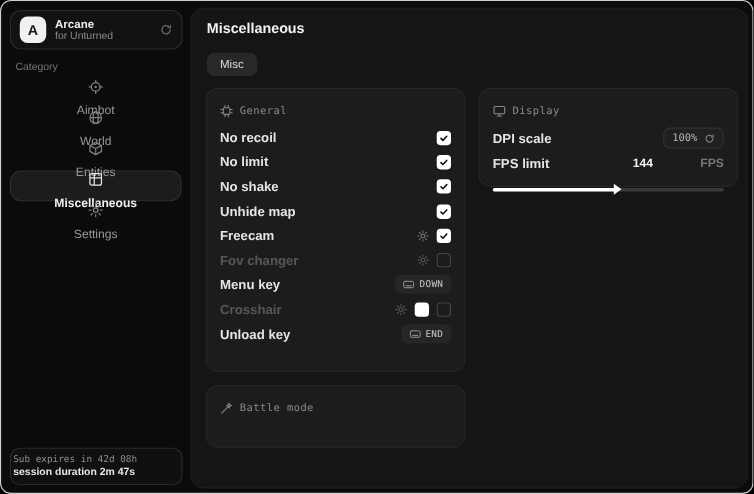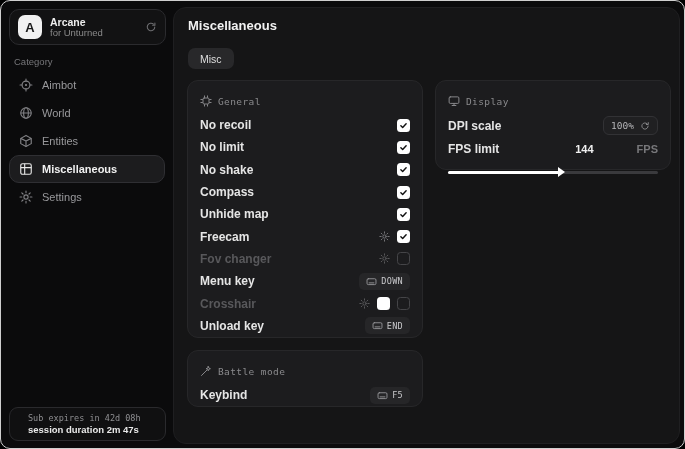--- a/index.html
+++ b/index.html
@@ -31,32 +31,32 @@
   .icon { display:inline-flex; align-items:center; justify-content:center; }
   .icon svg { display:block; }
   .sync-ic { color:#6f6f72; }
 
   .category-label { position:absolute; left:13px; top:55px; font-size:9.5px; color:#767679; }
 
   .nav { position:absolute; left:0; top:70px; width:100%; }
   .nav-item {
     height:28px; margin:0 8px; display:flex; align-items:center; gap:9px;
     padding:0 9px; border-radius:10px; cursor:pointer; border:1px solid transparent;
-    color:#99999c; font-size:11px; font-weight:500;
+    color:#99999c; font-size:11px; font-weight:500;flex-direction:column;
   }
   .nav-item .icon { color:#808084; }
   .nav-item.active {
     background:#1c1c1e; border-color:#2f2f33; color:#f1f1f1; font-weight:bold;
   }
   .nav-item.active .icon { color:#e8e8e8; }
 
   .footer-card {
     position:absolute; left:8px; bottom:7px; width:157px; height:34px;
     border:1px solid #2a2a2d; border-radius:9px; background:#101011;
-    padding:3px 18px; display:flex; flex-direction:column; justify-content:center; gap:1px;
+    padding:3px 2px; display:flex; flex-direction:column; justify-content:center; gap:1px;
   }
   .footer-line1 { font-family:"DejaVu Sans Mono", monospace; font-size:8.5px; color:#8f8f92; white-space:nowrap; }
   .footer-line2 { font-size:9.5px; font-weight:bold; color:#e9e9e9; white-space:nowrap; }
 
   
   .content {
     position:absolute; left:172px; top:6px; width:507px; height:437px;
     background:#151516; border:1px solid #1f1f21; border-radius:13px;
   }
   .page-title { position:absolute; left:14px; top:10px; font-size:13px; font-weight:bold; color:#f2f2f2; }
@@ -246,30 +246,20 @@
         <span class="row-label">No shake</span>
         <span class="controls">
           <span class="checkbox checked">
             <svg width="9" height="9" viewBox="0 0 12 12">
                 <path d="M2.5 6.4l2.4 2.4 4.6-5" stroke="#111" stroke-width="1.9" fill="none" stroke-linecap="round" stroke-linejoin="round"></path>
               </svg>
           </span>
         </span>
       </div>
 
-      <div class="row">
-        <span class="row-label">Compass</span>
-        <span class="controls">
-          <span class="checkbox checked">
-            <svg width="9" height="9" viewBox="0 0 12 12">
-                <path d="M2.5 6.4l2.4 2.4 4.6-5" stroke="#111" stroke-width="1.9" fill="none" stroke-linecap="round" stroke-linejoin="round"></path>
-              </svg>
-          </span>
-        </span>
-      </div>
 
       <div class="row">
         <span class="row-label">Unhide map</span>
         <span class="controls">
           <span class="checkbox checked">
             <svg width="9" height="9" viewBox="0 0 12 12">
                 <path d="M2.5 6.4l2.4 2.4 4.6-5" stroke="#111" stroke-width="1.9" fill="none" stroke-linecap="round" stroke-linejoin="round"></path>
               </svg>
           </span>
         </span>
@@ -352,34 +342,20 @@
 
     <section class="panel panel-battle">
       <div class="panel-header">
         <span class="icon">
           <svg width="12" height="12" viewBox="0 0 16 16" fill="none" stroke="currentColor" stroke-width="1.3" stroke-linecap="round" stroke-linejoin="round">
             <path d="M2 14l7.2-7.2"></path>
               <path d="M11 2l.8 2.1 2.1.8-2.1.8-.8 2.1-.8-2.1-2.1-.8 2.1-.8z"></path>
           </svg>
         </span>
         <span class="hdr-label">Battle mode</span>
-      </div>
-      <div class="row">
-        <span class="row-label">Keybind</span>
-        <span class="controls">
-          <span class="kbd">
-            <span class="icon kbd-ic">
-              <svg width="11" height="11" viewBox="0 0 16 16" fill="none" stroke="currentColor" stroke-width="1.3" stroke-linecap="round">
-                <rect x="1.5" y="4" width="13" height="8.5" rx="1.8"></rect>
-                  <path d="M4.5 10h7"></path>
-              </svg>
-            </span>
-            <span class="kbd-label">F5</span>
-          </span>
-        </span>
       </div>
     </section>
 
     <section class="panel panel-display">
       <div class="panel-header">
         <span class="icon">
           <svg width="12" height="12" viewBox="0 0 16 16" fill="none" stroke="currentColor" stroke-width="1.3" stroke-linecap="round">
             <rect x="1.5" y="2.5" width="13" height="8.7" rx="1.5"></rect>
               <path d="M5.5 14h5M8 11.2V14"></path>
           </svg>

